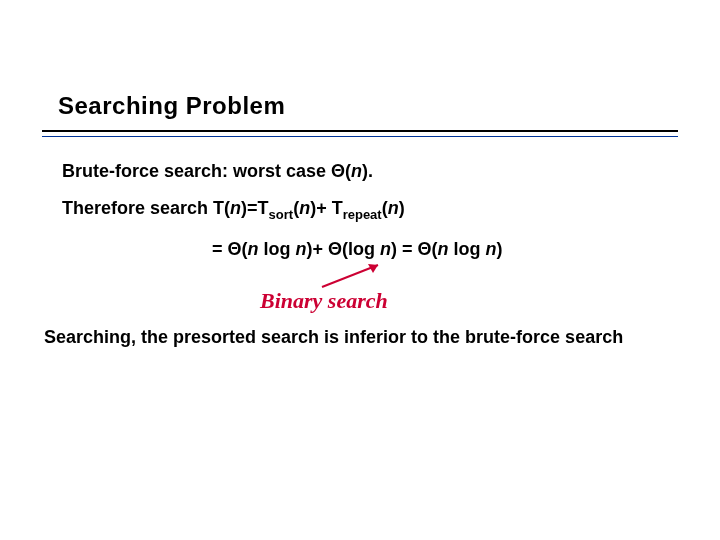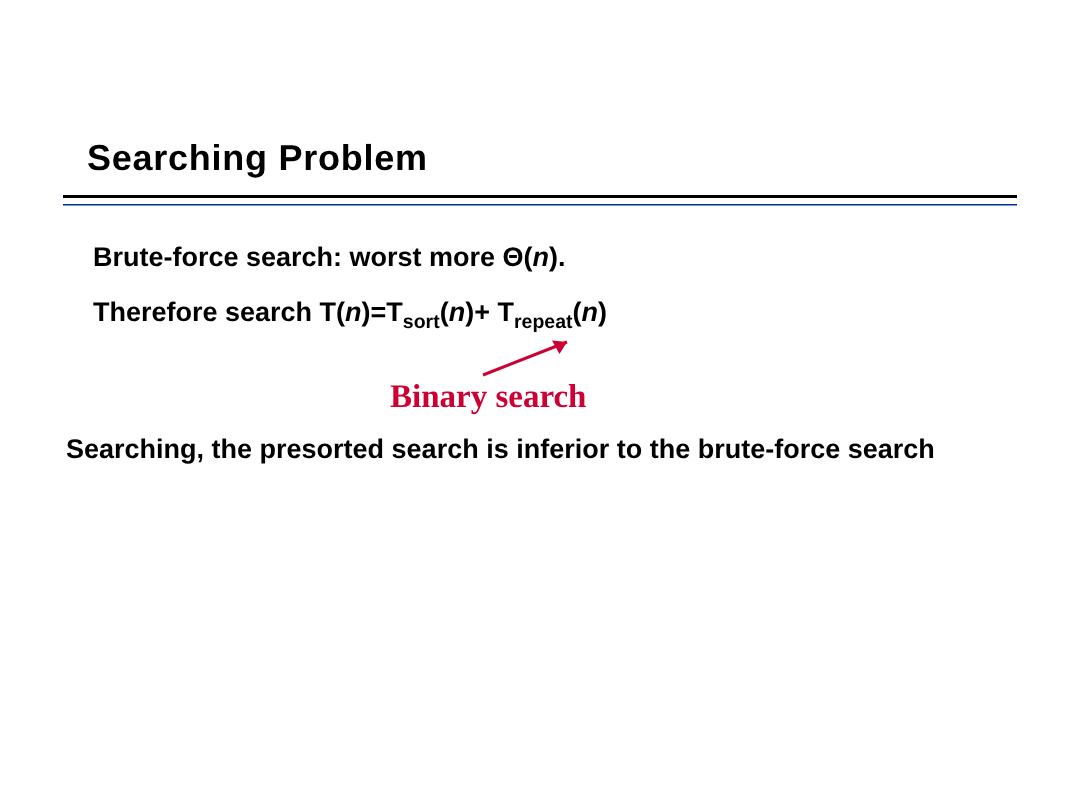--- a/index.html
+++ b/index.html
@@ -56,20 +56,21 @@
   .sub { font-size: 13px; vertical-align: sub; }
   .ital { font-style: italic; }
   .binary {
     position: relative;
     margin-left: 198px;
     margin-top: 26px;
     margin-bottom: 10px;
   }
   .binary-label {
     font-family: "Times New Roman", Times, serif;
+    font-style: italic;
     font-weight: bold;
     font-size: 22px;
     color: #cc0033;
   }
   .arrow-svg {
     position: absolute;
     left: 56px;
     top: -26px;
     pointer-events: none;
   }
@@ -80,27 +81,30 @@
 <body>
 
 <div class="slide">
   <div class="title">Searching Problem</div>
   <div class="top-rule"></div>
   <div class="bottom-rule"></div>
 
   <div class="body">
 
     <div class="p1">
-      <span>Brute-force search: worst more Θ(</span><span class="ital">n</span><span>).</span>
+      <span>Brute-force search: worst case Θ(</span><span class="ital">n</span><span>).</span>
     </div>
 
     <div class="p2">
       <span>Therefore search T(</span><span class="ital">n</span><span>)=T</span><span class="sub">sort</span><span>(</span><span class="ital">n</span><span>)+ T</span><span class="sub">repeat</span><span>(</span><span class="ital">n</span><span>)</span>
     </div>
 
+    <div class="eq-line">
+      <span>= Θ(</span><span class="ital">n</span><span> log </span><span class="ital">n</span><span>)+ Θ(log </span><span class="ital">n</span><span>) = Θ(</span><span class="ital">n</span><span> log </span><span class="ital">n</span><span>)</span>
+    </div>
 
     <div class="binary">
       <svg class="arrow-svg" width="80" height="30">
         <line x1="6" y1="26" x2="62" y2="4" stroke="#cc0033" stroke-width="2"></line>
         <polygon points="62,4 52,3 57,12" fill="#cc0033"></polygon>
       </svg>
       <span class="binary-label">Binary search</span>
     </div>
 
     <div class="p3">Searching, the presorted search is inferior to the brute-force search</div>

